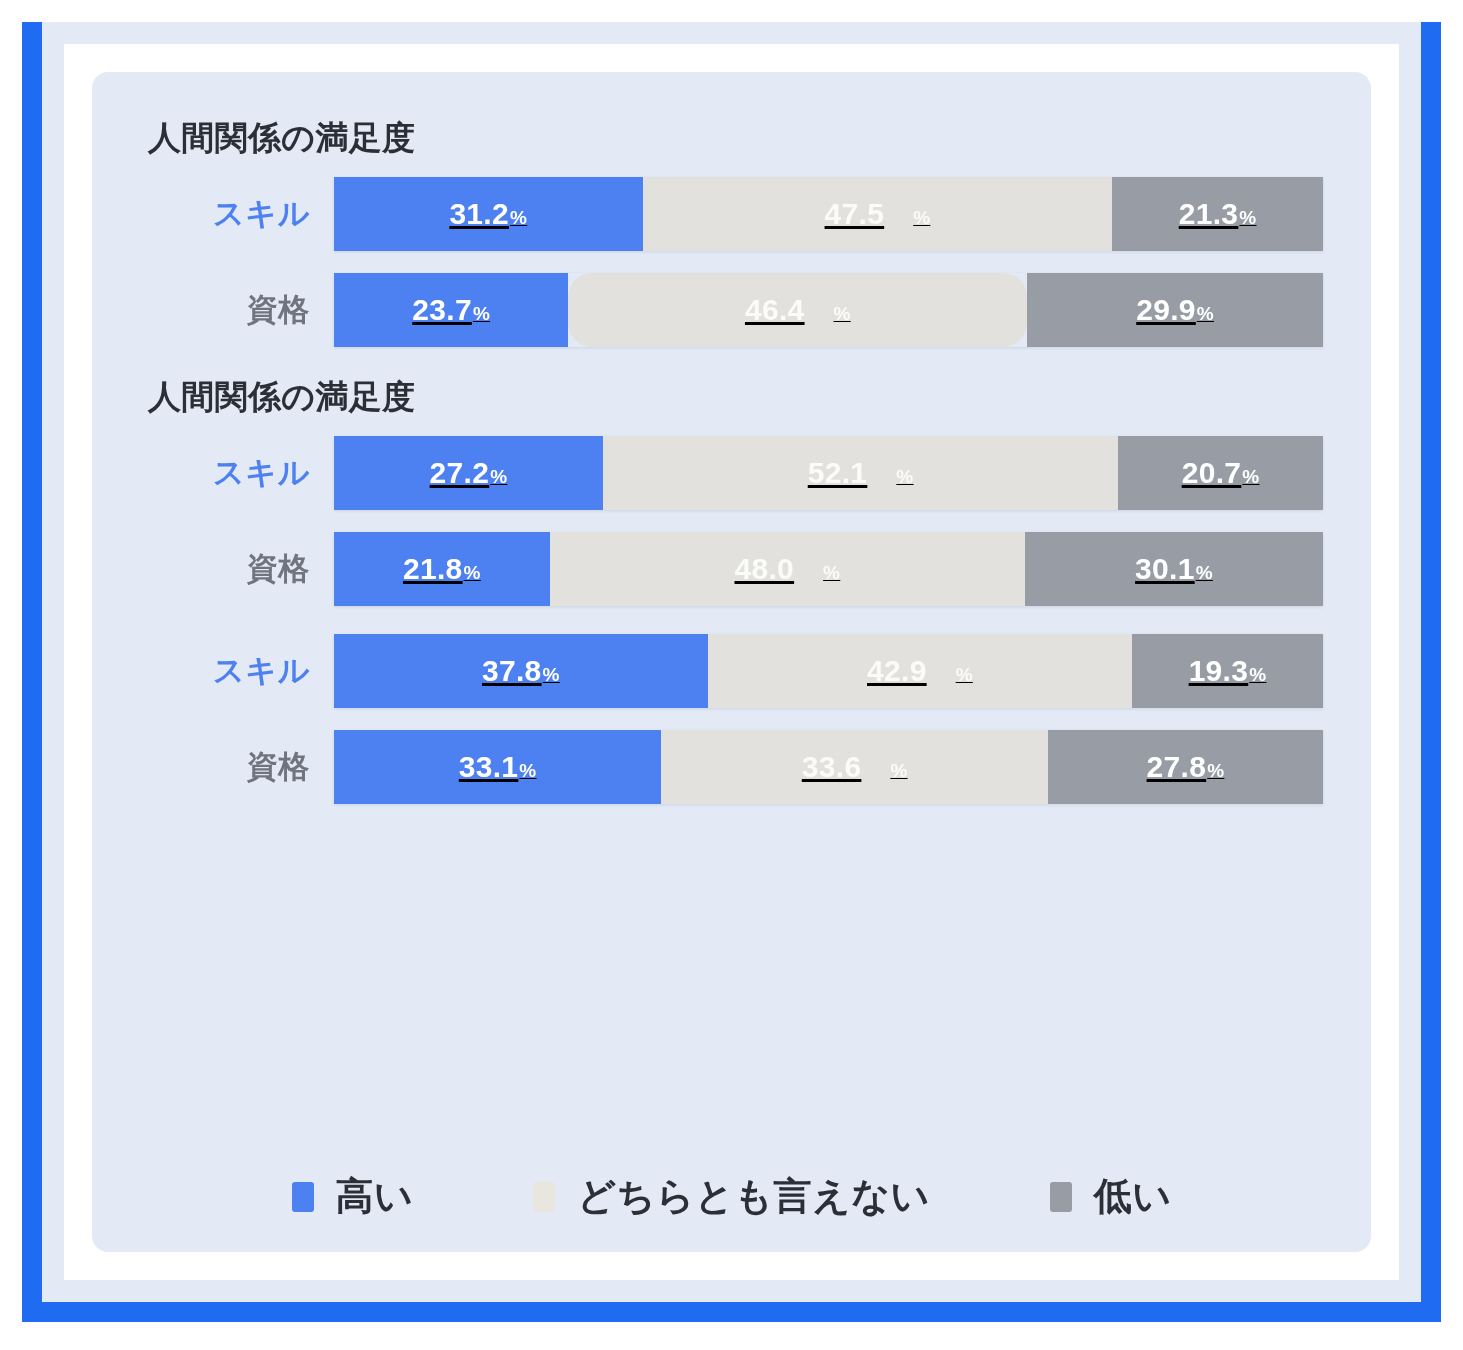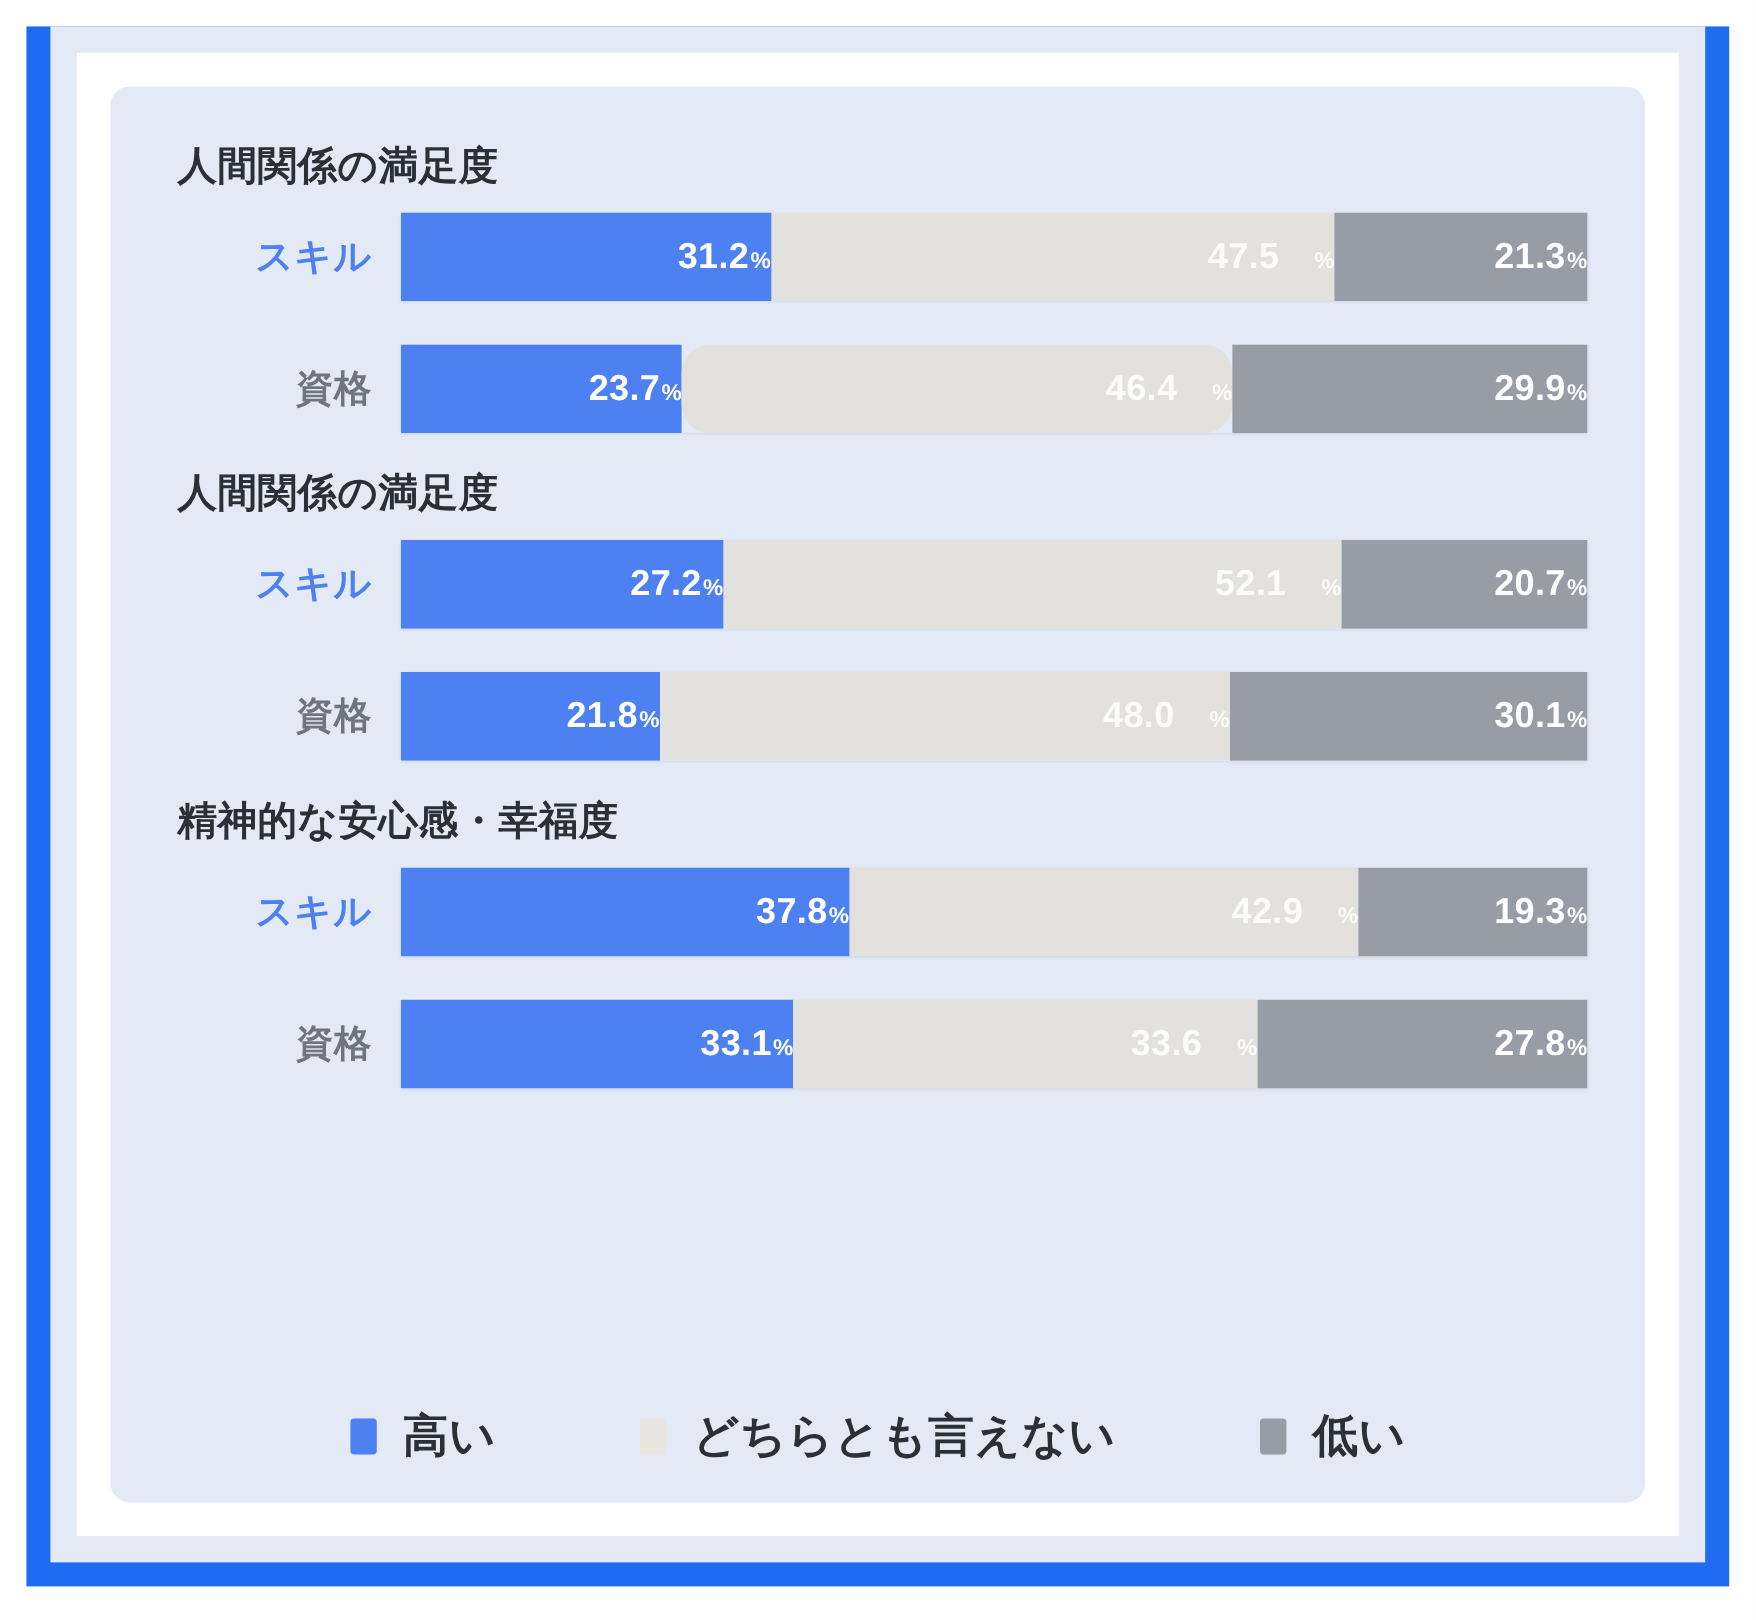--- a/index.html
+++ b/index.html
@@ -87,21 +87,21 @@
     margin-bottom: 16px;
   }
 
   .group-gap-1 { margin-bottom: 28px; }
 
   
   .bar-row {
     display: flex;
     align-items: center;
     height: 74px;
-    margin-bottom: 36px;
+    margin-bottom: 22px;
   }
   .bar-row:last-child { margin-bottom: 0; }
 
   .row-label {
     width: 194px;
     flex: 0 0 194px;
     text-align: right;
     padding-right: 24px;
     font-size: 31px;
     font-weight: 700;
@@ -114,23 +114,24 @@
     flex: 1 1 auto;
     height: 74px;
     display: flex;
     overflow: hidden;
     box-shadow: 0 1px 3px rgba(40,60,100,0.13);
   }
 
   .seg {
     display: flex;
     align-items: center;
-    justify-content: flex-end;
+    justify-content: center;
     height: 100%;
     position: relative;
+    text-decoration: underline;
   }
   .seg-high    { background: #4d80f0; }
   .seg-neutral { background: #e2e1dd; }
   .seg-low     { background: #979ca5; }
 
   .seg-value {
     color: #ffffff;
     font-size: 30px;
     font-weight: 700;
     letter-spacing: 0.01em;
@@ -283,21 +284,20 @@
                     <div class="seg seg-low" style="width: 30.1301%;">
                       <span class="seg-value">
                         <span class="pct-num">30.1</span>
                         <span class="pct-unit">%</span>
                       </span>
                     </div>
                   </div>
                 </div>
               </div>
               <div class="group">
-                <div class="group-title">精神的な安心感・幸福度</div>
                 <div class="bar-row">
                   <div class="row-label skill">スキル</div>
                   <div class="bar-track">
                     <div class="seg seg-high" style="width: 37.8%;">
                       <span class="seg-value">
                         <span class="pct-num">37.8</span>
                         <span class="pct-unit">%</span>
                       </span>
                     </div>
                     <div class="seg seg-neutral" style="width: 42.9%;">

